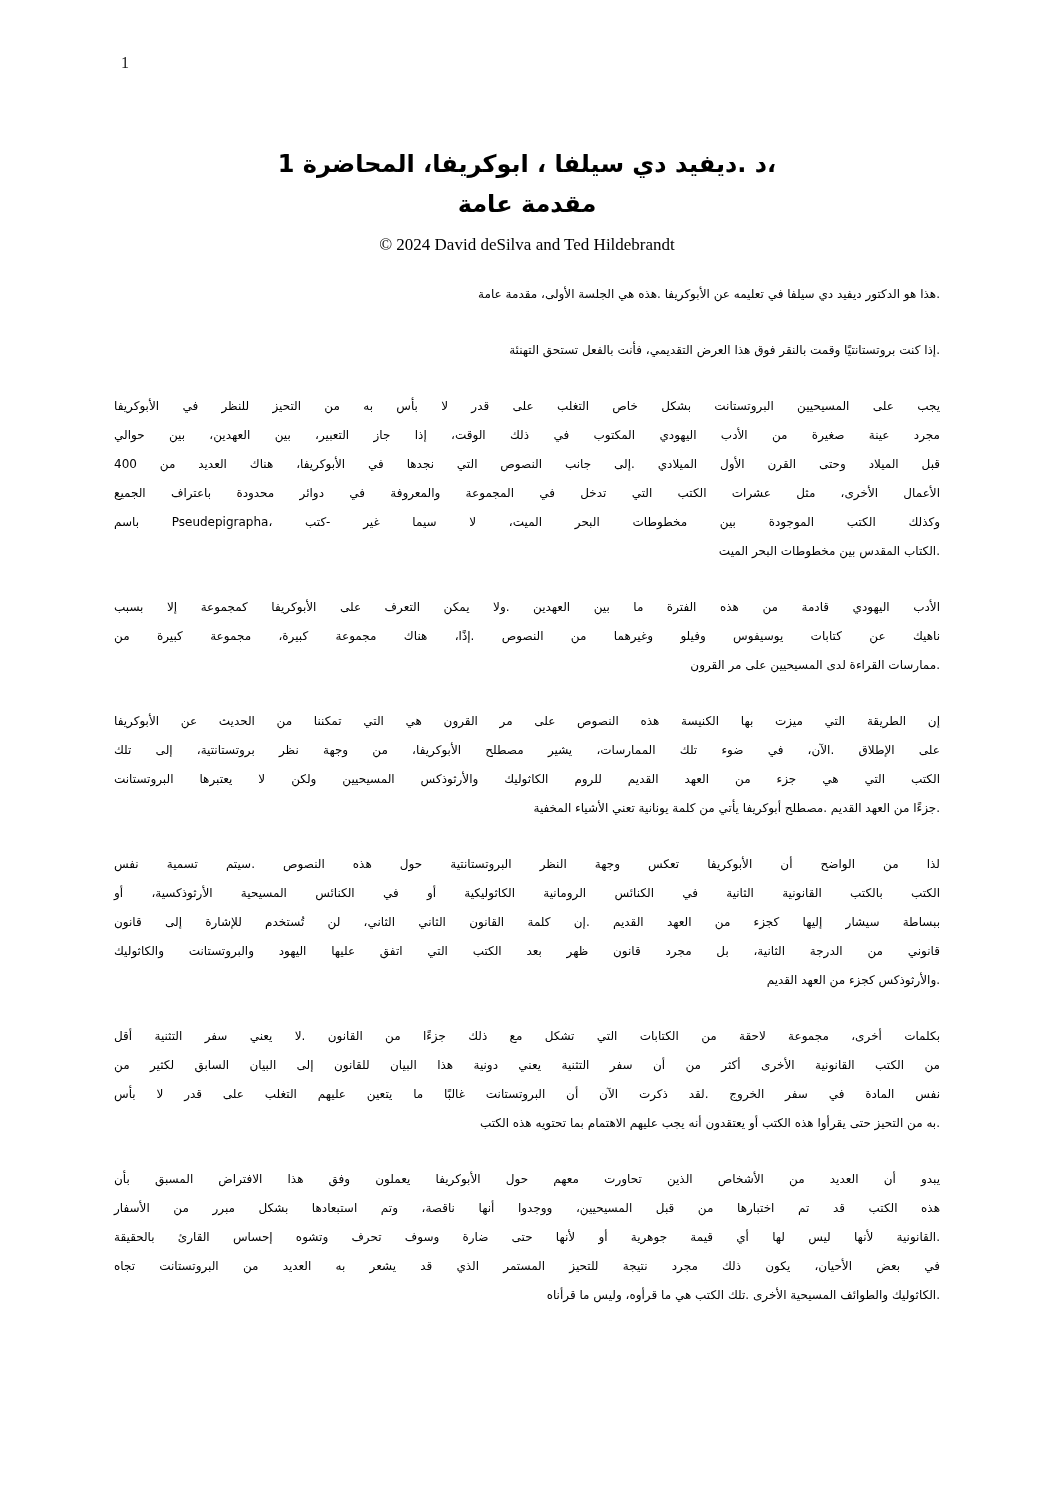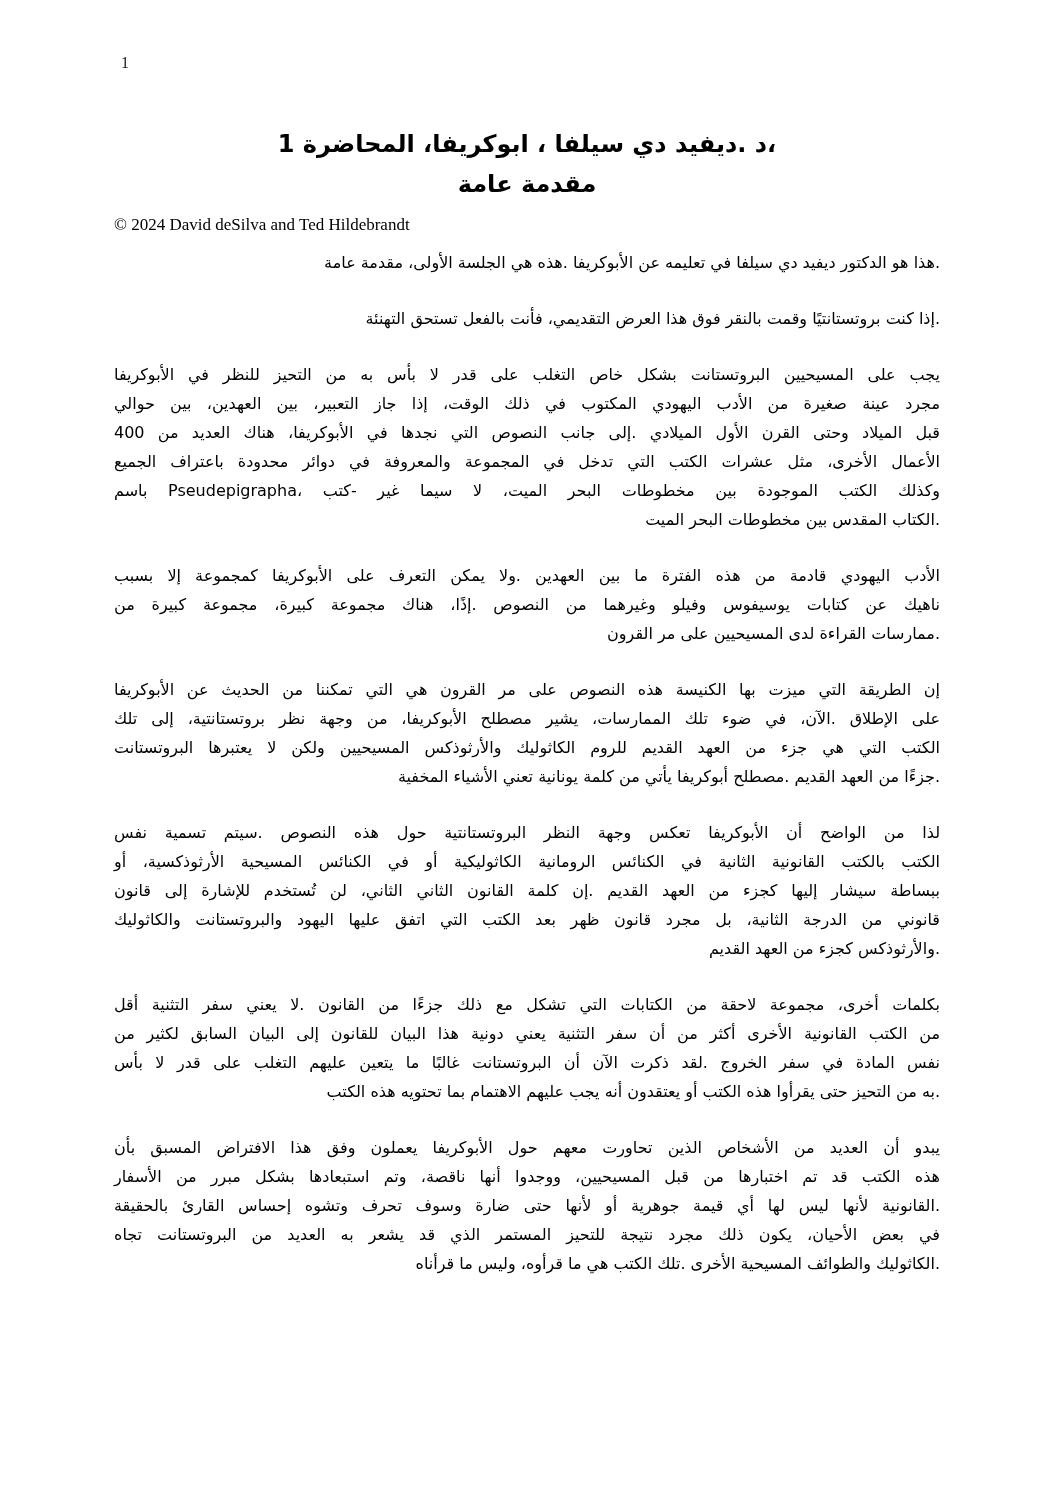--- a/index.html
+++ b/index.html
@@ -23,48 +23,48 @@
   .page-number {
     position: absolute;
     left: 121px;
     top: 54px;
     font-family: "Liberation Serif", "DejaVu Serif", serif;
     font-size: 16px;
     color: #1a1a1a;
   }
   .doc {
     position: absolute;
-    top: 124px;
+    top: 144px;
     left: 114px;
     width: 826px;
   }
   .title {
     margin: 0;
     text-align: center;
     direction: rtl;
     unicode-bidi: plaintext;
     font-family: "DejaVu Sans", sans-serif;
     font-weight: bold;
     font-size: 24px;
     line-height: 40px;
     color: #000000;
   }
   .title-line { display: block; }
   .copyright {
     margin-top: 10px;
-    text-align: left;
+    text-align: center;
     direction: ltr;
     font-family: "Liberation Serif", "DejaVu Serif", serif;
     font-size: 17px;
     line-height: 22px;
     color: #000000;
   }
   .body-text {
-    margin-top: 12px;
-    font-size: 16px;
+    margin-top: 24px;
+    font-size: 12px;
     line-height: 29px;
   }
   .paragraph {
     margin: 0 0 27px 0;
   }
   .para-line {
     direction: rtl;
     text-align: justify;
     text-align-last: justify;
     white-space: normal;

